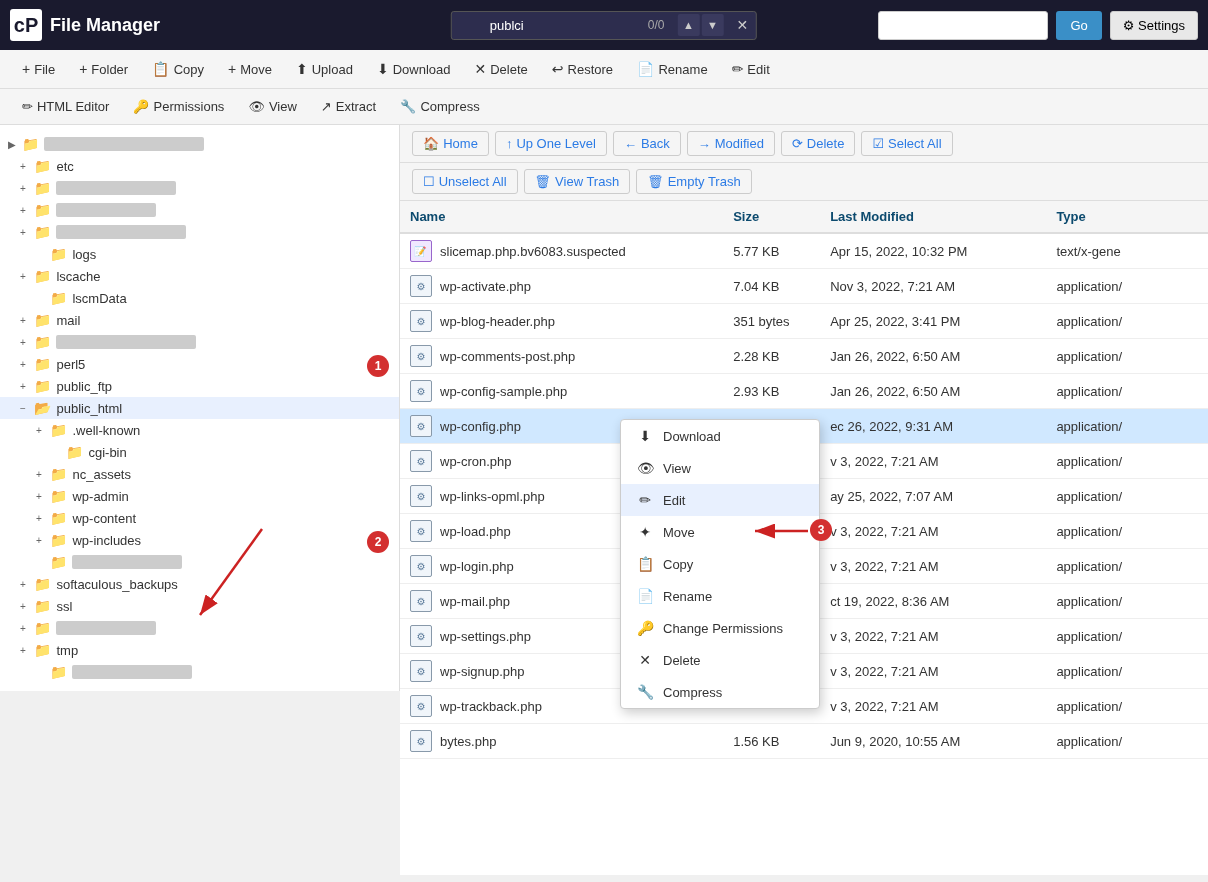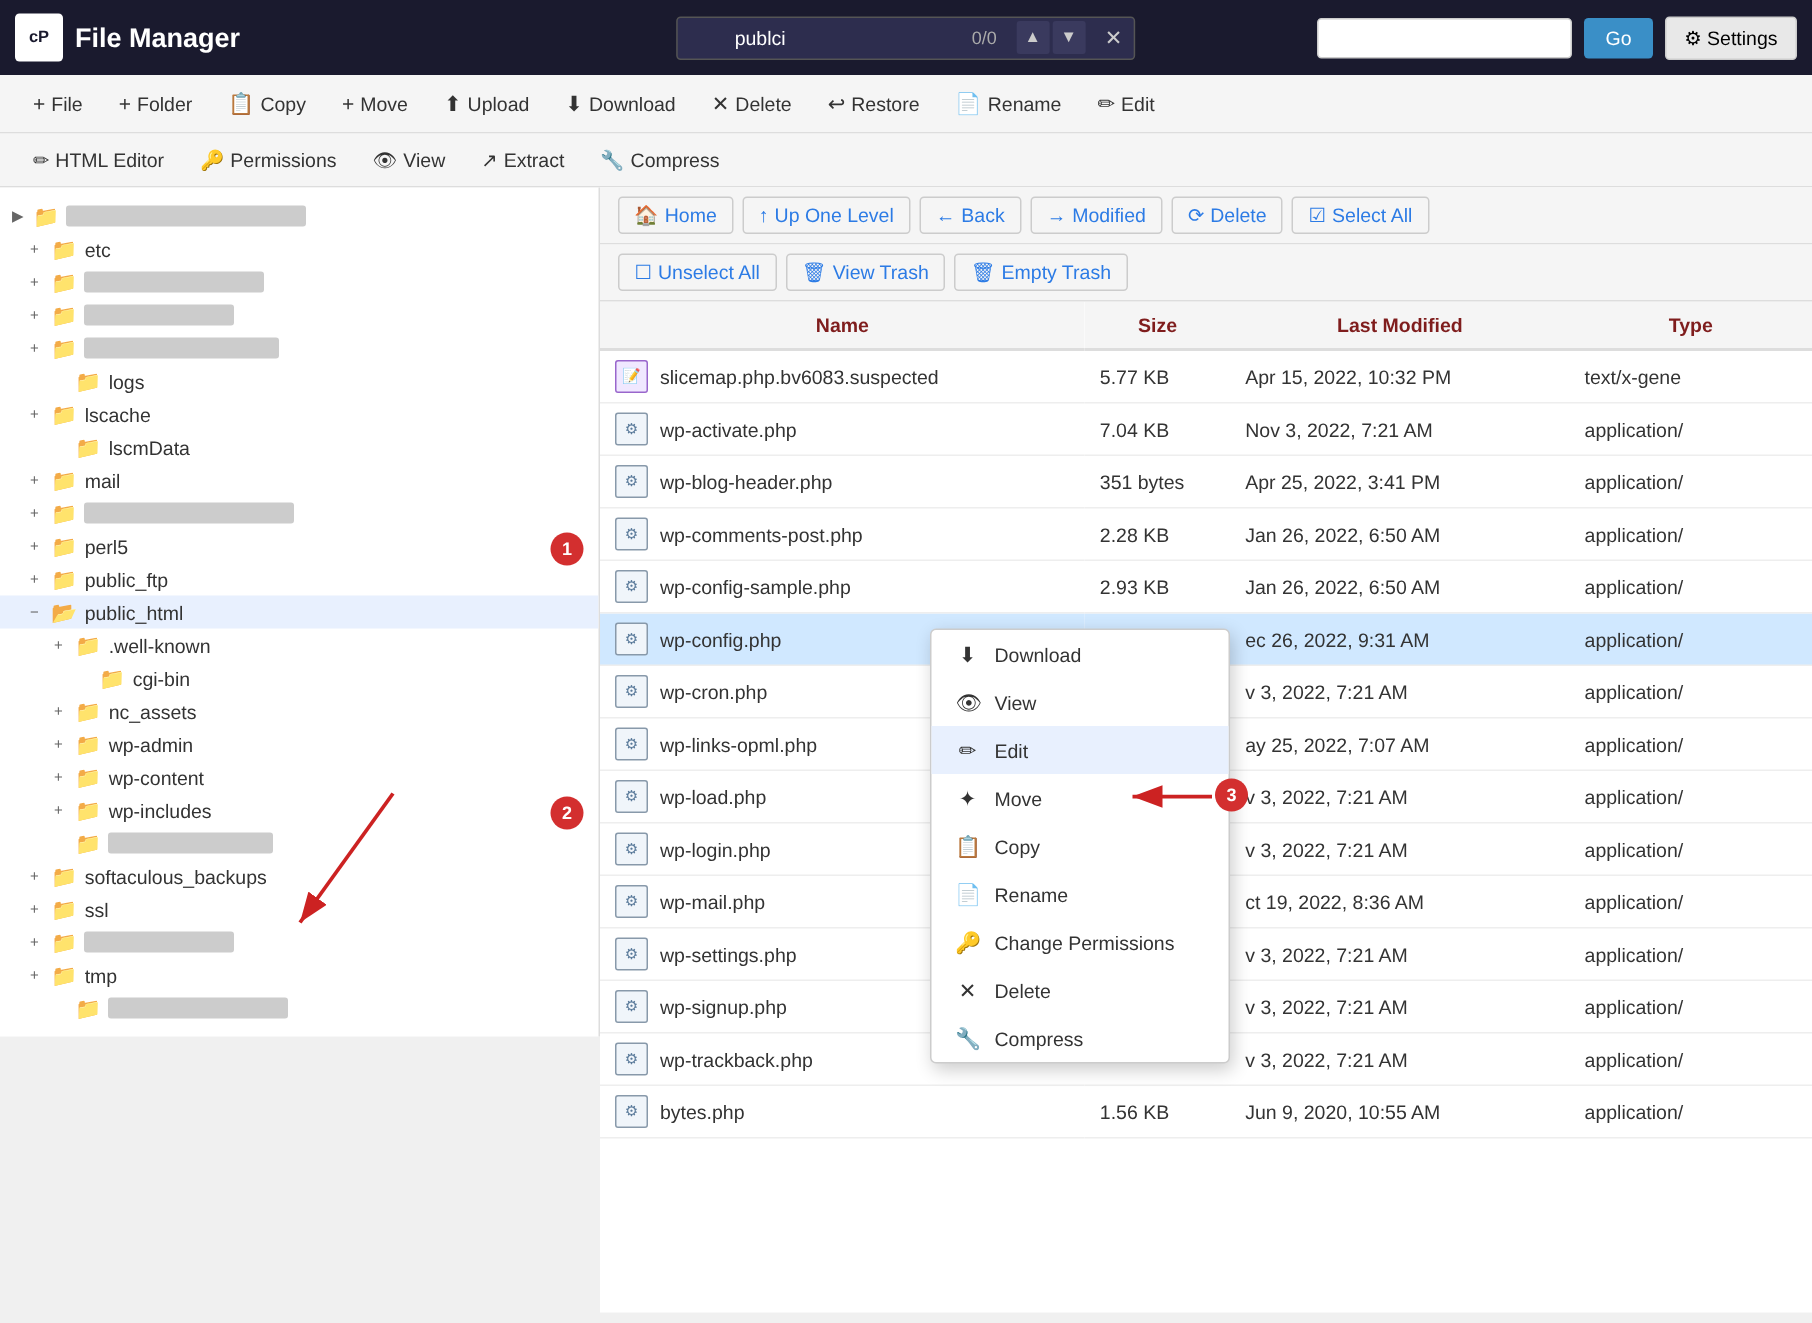--- a/index.html
+++ b/index.html
@@ -27,21 +27,21 @@
     .logo-icon {
       width: 32px;
       height: 32px;
       background: white;
       border-radius: 3px;
       display: flex;
       align-items: center;
       justify-content: center;
       color: #1a1a2e;
       font-weight: 900;
-      font-size: 11px;
+      font-size: 20px;
     }
     .search-container {
       display: flex;
       align-items: center;
       background: #2d2d4e;
       border: 1px solid #555;
       border-radius: 3px;
       margin-left: auto;
       margin-right: auto;
       position: absolute;
@@ -84,21 +84,20 @@
     .search-close {
       background: transparent;
       border: none;
       color: #ccc;
       padding: 4px 8px;
       cursor: pointer;
       font-size: 14px;
     }
     .top-right {
       display: flex;
-      align-items: center;
       gap: 8px;
       margin-left: auto;
     }
     .search-box-right {
       background: #fff;
       border: 1px solid #ccc;
       border-radius: 3px;
       padding: 5px 10px;
       width: 170px;
       font-size: 13px;
@@ -271,22 +270,22 @@
     }
     .file-table {
       width: 100%;
       border-collapse: collapse;
       font-size: 13px;
     }
     .file-table th {
       background: #f5f5f5;
       border-bottom: 2px solid #ddd;
       padding: 8px 10px;
-      text-align: center;
-      color: #7f1d1d;
+      text-align: left;
+      color: #0c4a6e;
       font-weight: 600;
       position: sticky;
       top: 0;
       z-index: 2;
     }
     .file-table td {
       padding: 6px 10px;
       border-bottom: 1px solid #eee;
       color: #333;
     }

